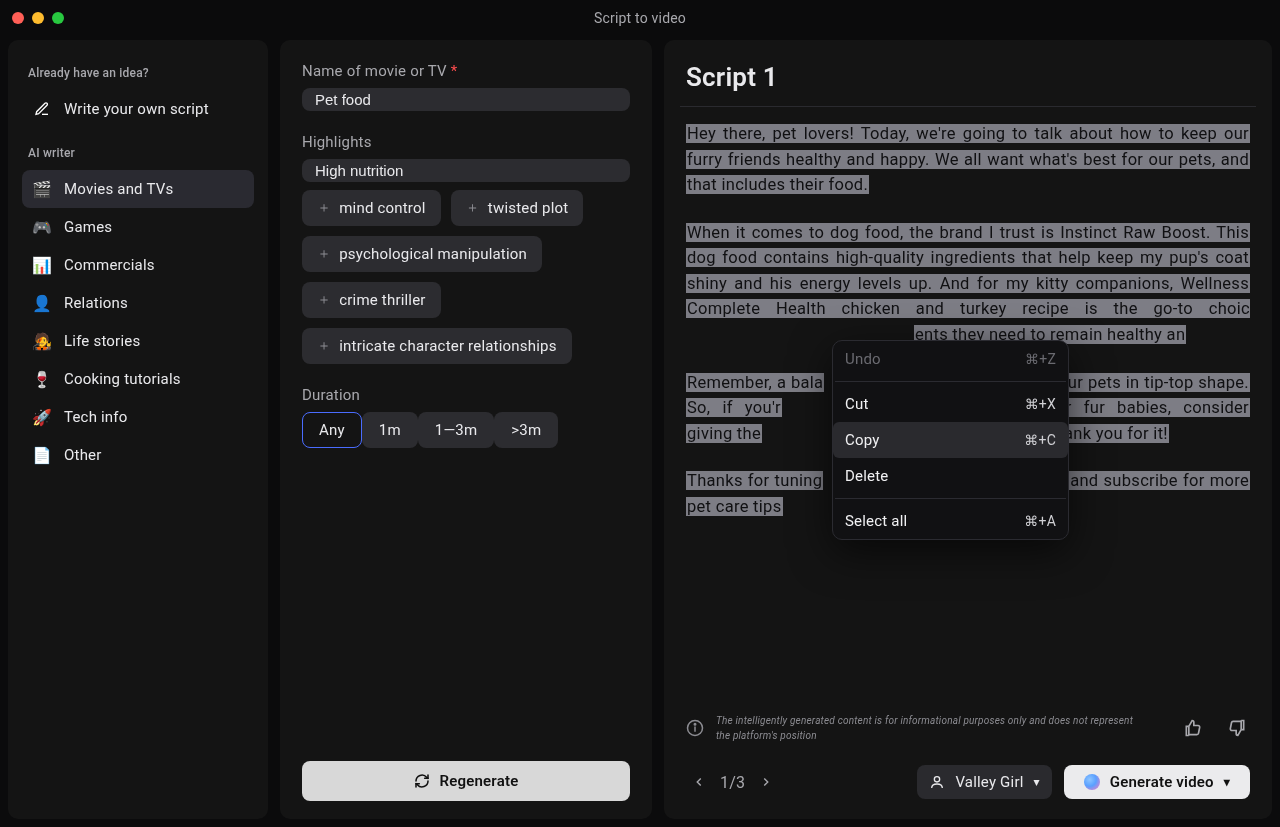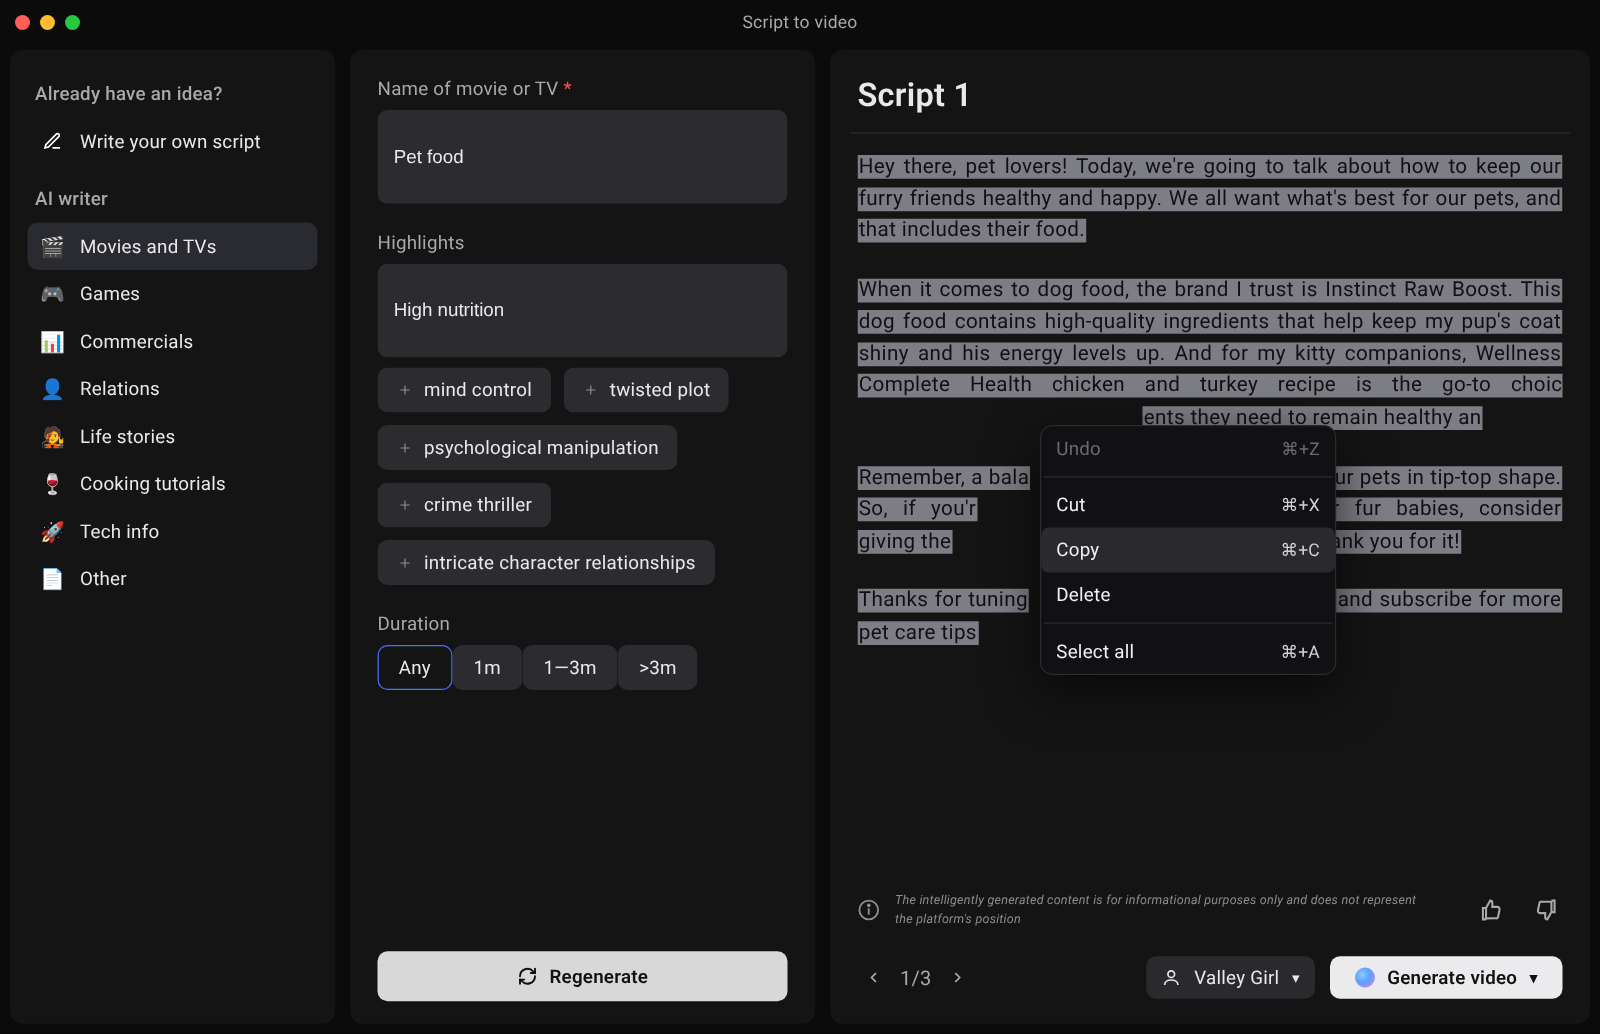--- a/index.html
+++ b/index.html
@@ -59,21 +59,21 @@
   .sidebar {
     width: 260px;
     background: var(--bg);
     border-radius: 10px;
     padding: 18px 14px;
   }
   .sidebar h4 {
     margin: 8px 6px 10px;
     color: var(--muted2);
     font-weight: 500;
-    font-size: 15px;
+    font-size: 12px;
   }
   .side-item {
     display: flex;
     align-items: center;
     gap: 12px;
     padding: 9px 10px;
     border-radius: 8px;
     color: var(--text);
     font-size: 15px;
     cursor: pointer;
@@ -91,21 +91,21 @@
     padding: 22px 22px;
     position: relative;
   }
   .label { color: var(--muted2); font-size: 15px; margin-bottom: 8px; }
   .req { color: #ff4d4f; margin-left: 4px; }
   .input {
     width: 100%;
     background: var(--chip);
     border: 1px solid transparent;
     border-radius: 8px;
-    padding: 28px 12px;
+    padding: 2px 12px;
     color: var(--text);
     font-size: 15px;
   }
   .chips { display: flex; flex-wrap: wrap; gap: 10px; margin-top: 8px; }
   .chip {
     display: inline-flex; align-items: center; gap: 8px;
     background: var(--chip);
     border: 1px solid transparent;
     border-radius: 8px;
     padding: 8px 14px;

